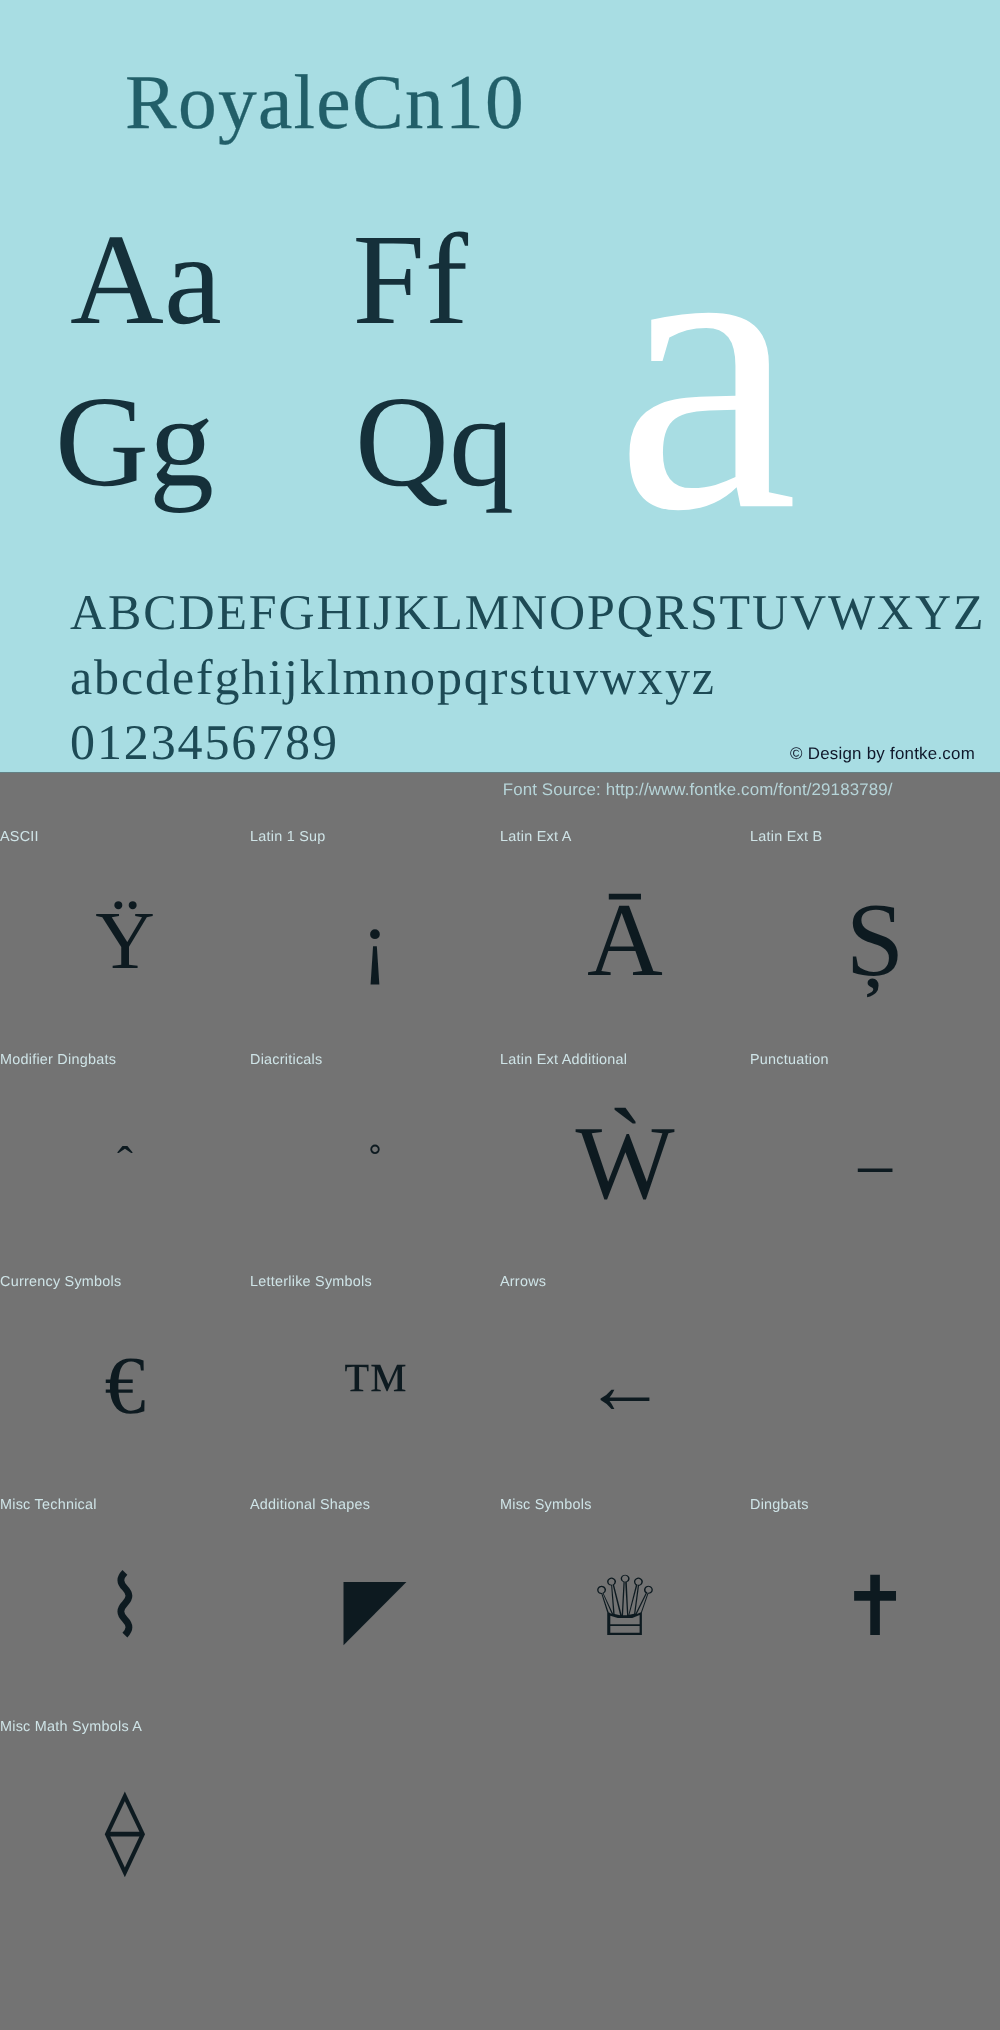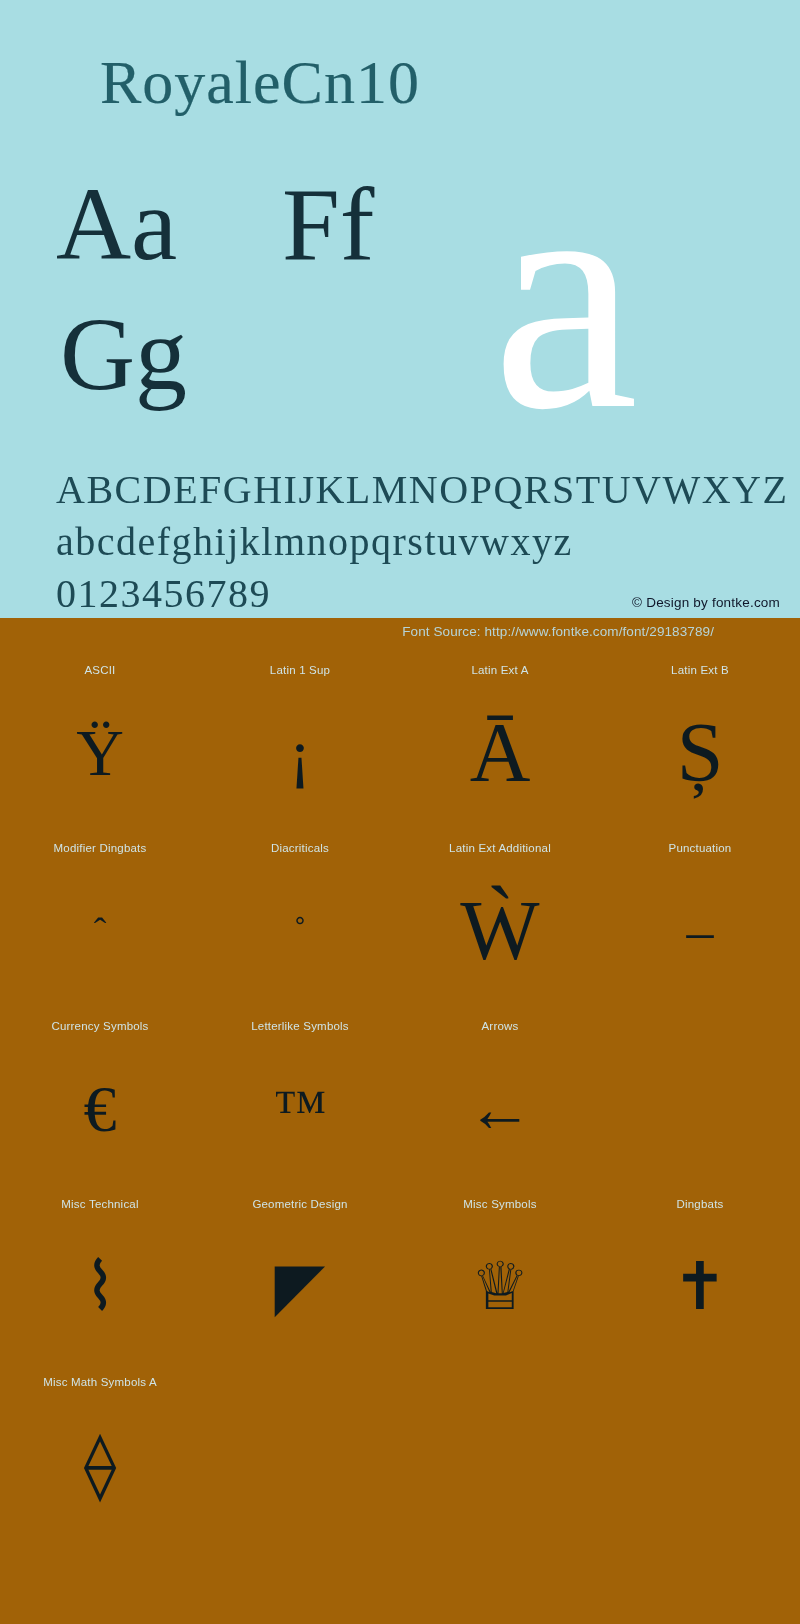--- a/index.html
+++ b/index.html
@@ -39,21 +39,21 @@
   .bigpair{
     position:absolute;
     font-family:"Liberation Serif", serif;
     font-weight:400;
     color:#15303a;
     white-space:nowrap;
     line-height:1;
   }
   .bigpair.p1{ left:56px;  top:172px; font-size:104px; }
   .bigpair.p2{ left:282px; top:172px; font-size:104px; }
-  .bigpair.p3{ left:60px;  top:302px; font-size:104px;text-align:right; }
+  .bigpair.p3{ left:44px;  top:302px; font-size:104px;text-align:right; }
   .bigpair.p4{ left:284px; top:302px; font-size:104px; }
 
   .glyph-hero{
     position:absolute;
     left:492px; top:130px;
     font-family:"Liberation Serif", serif;
     font-size:330px;
     line-height:330px;
     color:#ffffff;
     white-space:nowrap;
@@ -79,21 +79,21 @@
     color:#0f172a;
     letter-spacing:.2px;
     white-space:nowrap;
   }
 
   
   .specimen-bottom{
     position:relative;
     width:800px;
     height:1006px;
-    background:#a16207;
+    background:#737373;
   }
   .source-line{
     position:absolute;
     right:86px; top:6px;
     font-size:13.5px;
     color:#b6d4d8;
     white-space:nowrap;
     letter-spacing:.1px;
   }
 
@@ -109,21 +109,21 @@
   }
   .cell{
     position:relative;
     width:200px;
     height:178px;
   }
   .cell-label{
     position:absolute;
     top:10px;
     left:0; right:0;
-    text-align:center;
+    text-align:left;
     font-size:11.5px;
     color:#cfe4e7;
     letter-spacing:.2px;
     white-space:nowrap;
   }
   .cell-glyph{
     position:absolute;
     left:0; right:0;
     top:34px;
     height:130px;
@@ -145,20 +145,21 @@
 
 <div class="page">
 
   <section class="specimen-top">
 
     <div class="font-title">RoyaleCn10</div>
 
     <div class="bigpair p1">Aa</div>
     <div class="bigpair p2">Ff</div>
     <div class="bigpair p3">Gg</div>
+    <div class="bigpair p4">Qq</div>
 
     <div class="glyph-hero">a</div>
 
     <div class="alpha-row upper">ABCDEFGHIJKLMNOPQRSTUVWXYZ</div>
     <div class="alpha-row lower">abcdefghijklmnopqrstuvwxyz</div>
     <div class="alpha-row digits">0123456789</div>
 
     <div class="credit">© Design by fontke.com</div>
   </section>
 
@@ -220,21 +221,21 @@
           <div class="cell-glyph md">←</div>
         </div>
       </div>
 
       <div class="grid-row">
         <div class="cell">
           <div class="cell-label">Misc Technical</div>
           <div class="cell-glyph md">⌇</div>
         </div>
         <div class="cell">
-          <div class="cell-label">Geometric Design</div>
+          <div class="cell-label">Additional Shapes</div>
           <div class="cell-glyph md">◤</div>
         </div>
         <div class="cell">
           <div class="cell-label">Misc Symbols</div>
           <div class="cell-glyph md">♕</div>
         </div>
         <div class="cell">
           <div class="cell-label">Dingbats</div>
           <div class="cell-glyph md">✝</div>
         </div>

